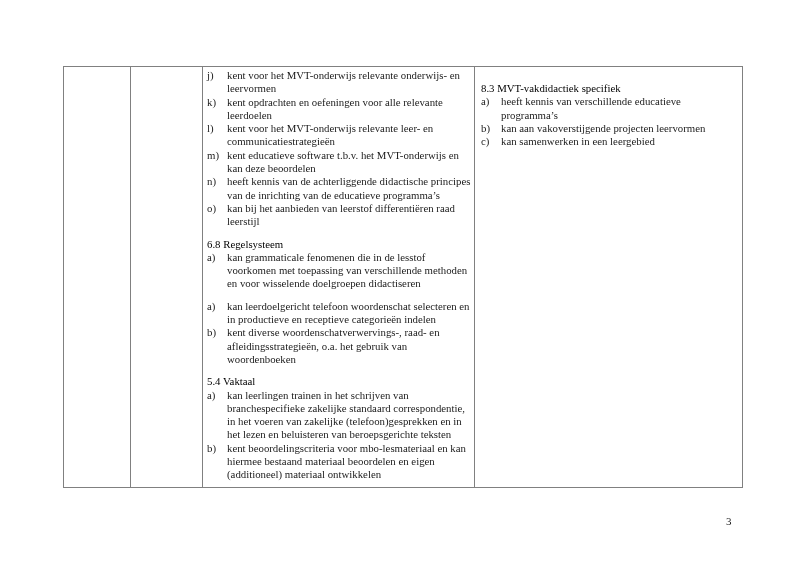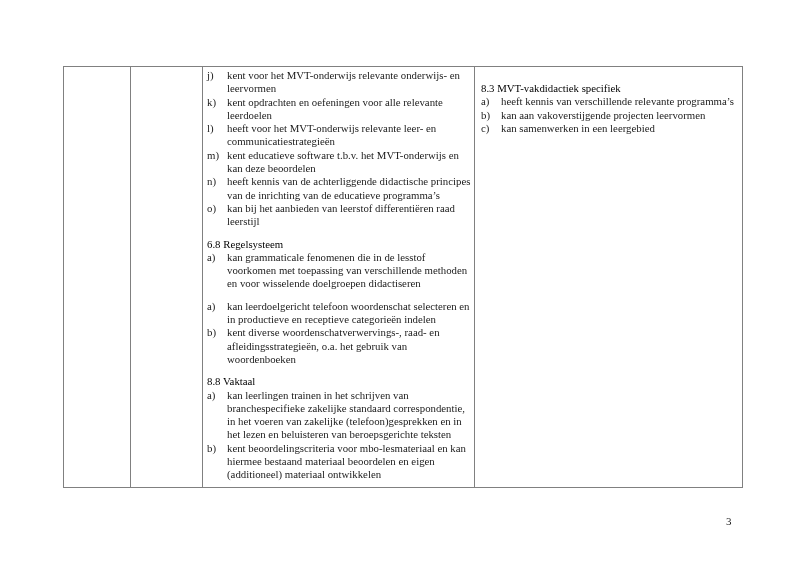--- a/index.html
+++ b/index.html
@@ -54,21 +54,21 @@
             <div class="li">
               <span class="marker">j)</span>
               <span class="txt">kent voor het MVT-onderwijs relevante onderwijs- en leervormen</span>
             </div>
             <div class="li">
               <span class="marker">k)</span>
               <span class="txt">kent opdrachten en oefeningen voor alle relevante leerdoelen</span>
             </div>
             <div class="li">
               <span class="marker">l)</span>
-              <span class="txt">heeft voor het MVT-onderwijs relevante leer- en communicatiestrategieën</span>
+              <span class="txt">kent voor het MVT-onderwijs relevante leer- en communicatiestrategieën</span>
             </div>
             <div class="li">
               <span class="marker">m)</span>
               <span class="txt">kent educatieve software t.b.v. het MVT-onderwijs en kan deze beoordelen</span>
             </div>
             <div class="li">
               <span class="marker">n)</span>
               <span class="txt">heeft kennis van de achterliggende didactische principes van de inrichting van de educatieve programma’s</span>
             </div>
             <div class="li">
@@ -87,39 +87,39 @@
             <div class="li">
               <span class="marker">a)</span>
               <span class="txt">kan leerdoelgericht telefoon woordenschat selecteren en in productieve en receptieve categorieën indelen</span>
             </div>
             <div class="li">
               <span class="marker">b)</span>
               <span class="txt">kent diverse woordenschatverwervings-, raad- en afleidingsstrategieën, o.a. het gebruik van woordenboeken</span>
             </div>
           </div>
           <div class="block">
-            <div class="heading">8.8 Vaktaal</div>
+            <div class="heading">5.4 Vaktaal</div>
             <div class="li">
               <span class="marker">a)</span>
               <span class="txt">kan leerlingen trainen in het schrijven van branchespecifieke zakelijke standaard correspondentie, in het voeren van zakelijke (telefoon)gesprekken en in het lezen en beluisteren van beroepsgerichte teksten</span>
             </div>
             <div class="li">
               <span class="marker">b)</span>
               <span class="txt">kent beoordelingscriteria voor mbo-lesmateriaal en kan hiermee bestaand materiaal beoordelen en eigen (additioneel) materiaal ontwikkelen</span>
             </div>
           </div>
         </div>
     </div>
     <div class="cell cell--right">
       <div class="cell-inner">
           <div class="block">
             <div class="heading">8.3 MVT-vakdidactiek specifiek</div>
             <div class="li">
               <span class="marker">a)</span>
-              <span class="txt">heeft kennis van verschillende relevante programma’s</span>
+              <span class="txt">heeft kennis van verschillende educatieve programma’s</span>
             </div>
             <div class="li">
               <span class="marker">b)</span>
               <span class="txt">kan aan vakoverstijgende projecten leervormen</span>
             </div>
             <div class="li">
               <span class="marker">c)</span>
               <span class="txt">kan samenwerken in een leergebied</span>
             </div>
           </div>

